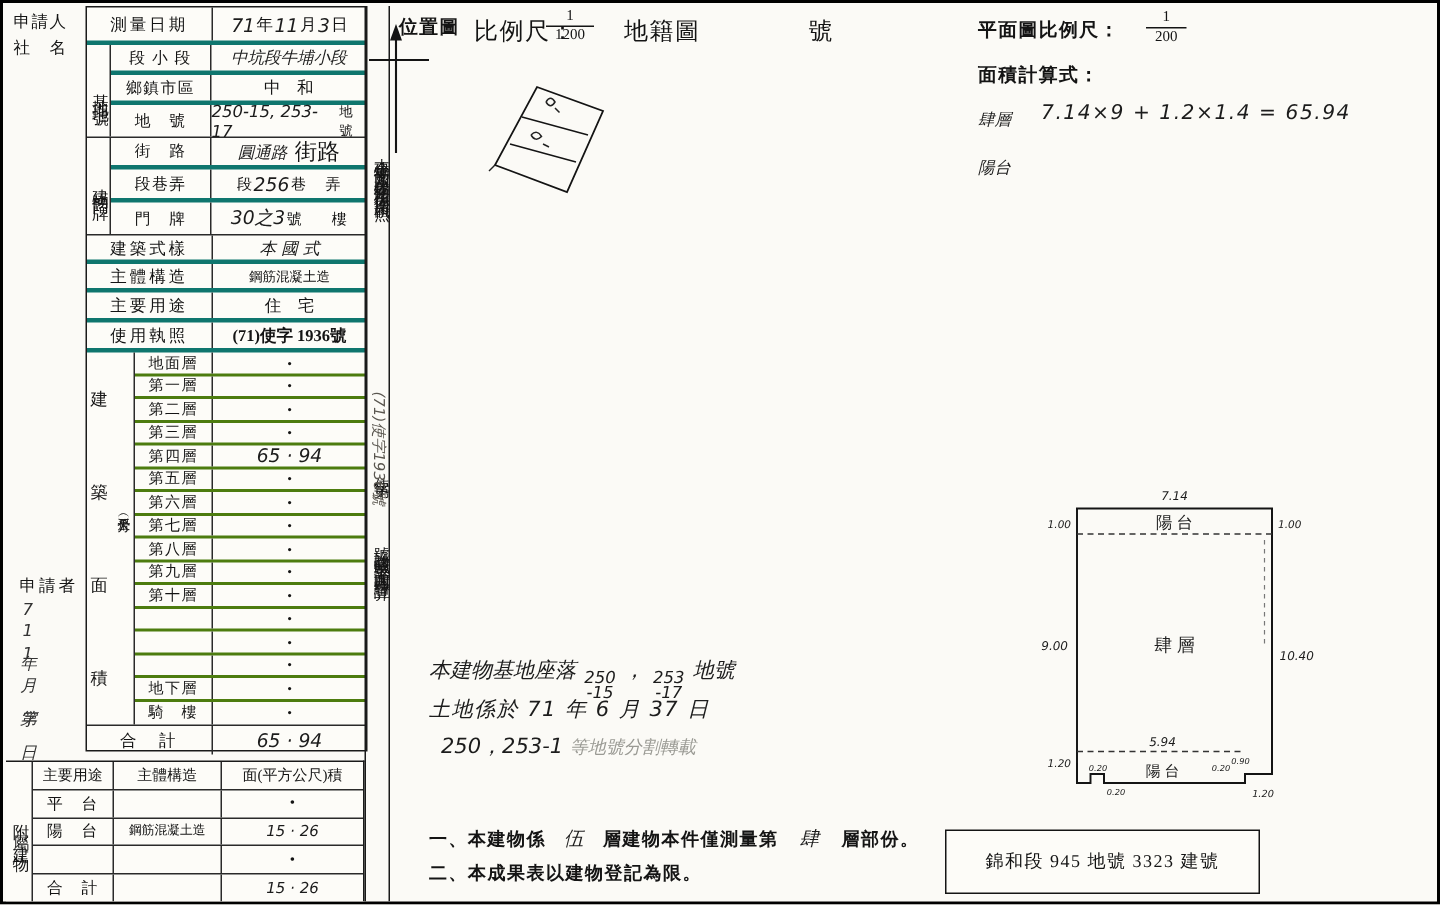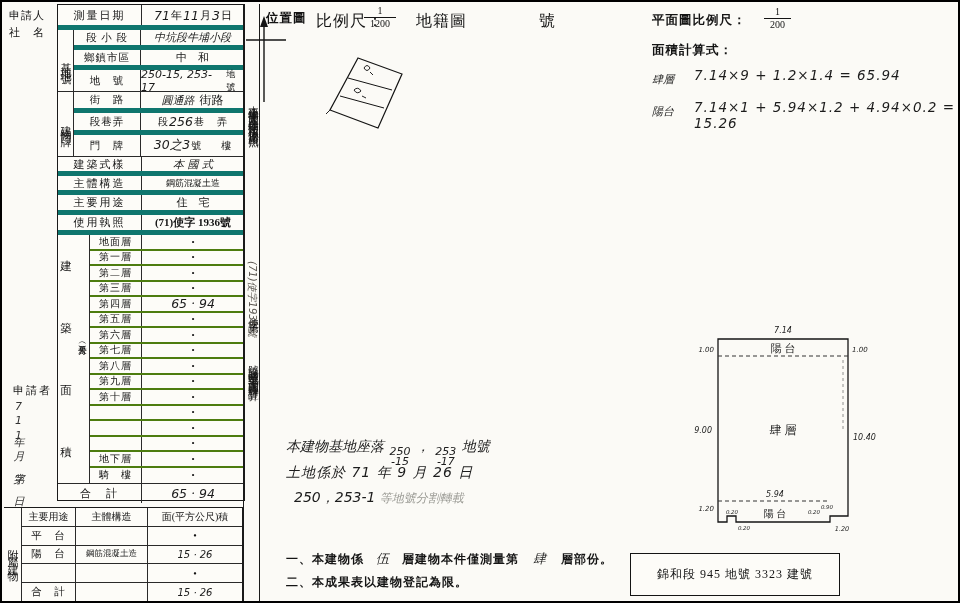--- a/index.html
+++ b/index.html
@@ -4,21 +4,21 @@
 <style>
   html,body{margin:0;padding:0;background:#e8e8e4}
   #doc{position:relative;width:960px;height:603px;background:#fbfaf6;border:2px solid #000;
        box-sizing:border-box;font-family:"Liberation Serif",serif;color:#141414;overflow:hidden}
   .abs{position:absolute}
   .ser{font-family:"Liberation Serif",serif}
   .hand{font-family:"DejaVu Sans",sans-serif;font-style:italic;color:#1c1c1c}
   .faint{color:#9a9a94}
   
   #mtable{left:55px;top:2px;width:186px;height:495px;border:1px solid #1a1a1a;background:#fdfcf8;box-sizing:content-box}
-  .trow{display:flex;border-bottom:5px solid #0f766e;box-sizing:border-box;align-items:stretch}
+  .trow{display:flex;border-bottom:3px solid #0f766e;box-sizing:border-box;align-items:stretch}
   .lbl{width:84px;border-right:1px solid #2a2a2a;display:flex;align-items:center;justify-content:center;
        font-size:11px;letter-spacing:2px;box-sizing:border-box}
   .val{flex:1;display:flex;align-items:center;justify-content:center;font-size:11px;gap:1px;box-sizing:border-box}
   .tgroup{display:flex;border-bottom:1px solid #2a2a2a;box-sizing:border-box}
   .gcol{width:16px;border-right:1px solid #2a2a2a;display:flex;align-items:center;justify-content:center;box-sizing:border-box}
   .gcol .vtx{writing-mode:vertical-rl;text-orientation:upright;font-size:11px;letter-spacing:4px}
   .grows{flex:1;display:flex;flex-direction:column}
   .grows .trow:last-child{border-bottom:0}
   .grows .lbl{width:67px;font-size:10.5px;letter-spacing:1px}
   .acol{width:32px;border-right:1px solid #2a2a2a;position:relative;box-sizing:border-box}
@@ -118,21 +118,21 @@
 
     <div class="tgroup">
       <div class="gcol">
           <span class="vtx">建物門牌</span>
         </div>
       <div class="grows">
         <div class="trow" style="height:21px">
           <div class="lbl">街　路</div>
           <div class="val">
             <span class="hand">圓通路</span>
-            <span class="ser" style="font-size:12px;margin-left:4px">街路</span>
+            <span class="ser" style="font-size:15px;margin-left:4px">街路</span>
           </div>
         </div>
         <div class="trow" style="height:22px">
           <div class="lbl">段巷弄</div>
           <div class="val">
             <span class="ser" style="font-size:10px">段</span>
             <span class="hand big">256</span>
             <span class="ser" style="font-size:10px">巷</span>
             <span class="ser" style="font-size:10px;margin-left:12px">弄</span>
           </div>
@@ -315,36 +315,35 @@
 
   <div class="abs ptxt bold" style="left:650px;top:10px;font-size:12.5px">平面圖比例尺：</div>
   <div class="abs frac" style="left:762px;top:4px">
     <span>1</span>
     <span class="den">200</span>
   </div>
   <div class="abs ptxt bold" style="left:650px;top:40px;font-size:12.5px">面積計算式：</div>
   <div class="abs hand" style="left:650px;top:70px;font-size:11px">肆層</div>
   <div class="abs hand handline" style="left:692px;top:65px">7.14×9 + 1.2×1.4 = 65.94</div>
   <div class="abs hand" style="left:650px;top:102px;font-size:11px">陽台</div>
-  <div class="abs hand handline" style="left:692px;top:97px">7.14×1 + 5.94×1.2 + 4.94×0.2 = 15.26</div>
 
   <div class="abs hand" style="left:284px;top:436px;font-size:14px">
     <span>本建物基地座落</span>
     <span class="stk">
       <span>250</span>
       <span>-15</span>
     </span>
     <span>，</span>
     <span class="stk">
       <span>253</span>
       <span>-17</span>
     </span>
     <span>地號</span>
   </div>
-  <div class="abs hand" style="left:284px;top:462px;font-size:14px;letter-spacing:1px">土地係於 71 年 9 月 26 日</div>
+  <div class="abs hand" style="left:284px;top:462px;font-size:14px;letter-spacing:1px">土地係於 71 年 6 月 37 日</div>
   <div class="abs hand" style="left:292px;top:487px;font-size:14px">
     <span>250，253-1</span>
     <span class="faint" style="font-size:12px">等地號分割轉載</span>
   </div>
 
   <div class="abs ptxt bold" style="left:284px;top:572px;font-size:12px">二、本成果表以建物登記為限。</div>
   <div class="abs ptxt bold" style="left:284px;top:548px;font-size:12px">
     <span>一、本建物係</span>
     <span class="hand" style="font-weight:normal;font-size:13px;margin:0 8px">伍</span>
     <span>層建物本件僅測量第</span>

